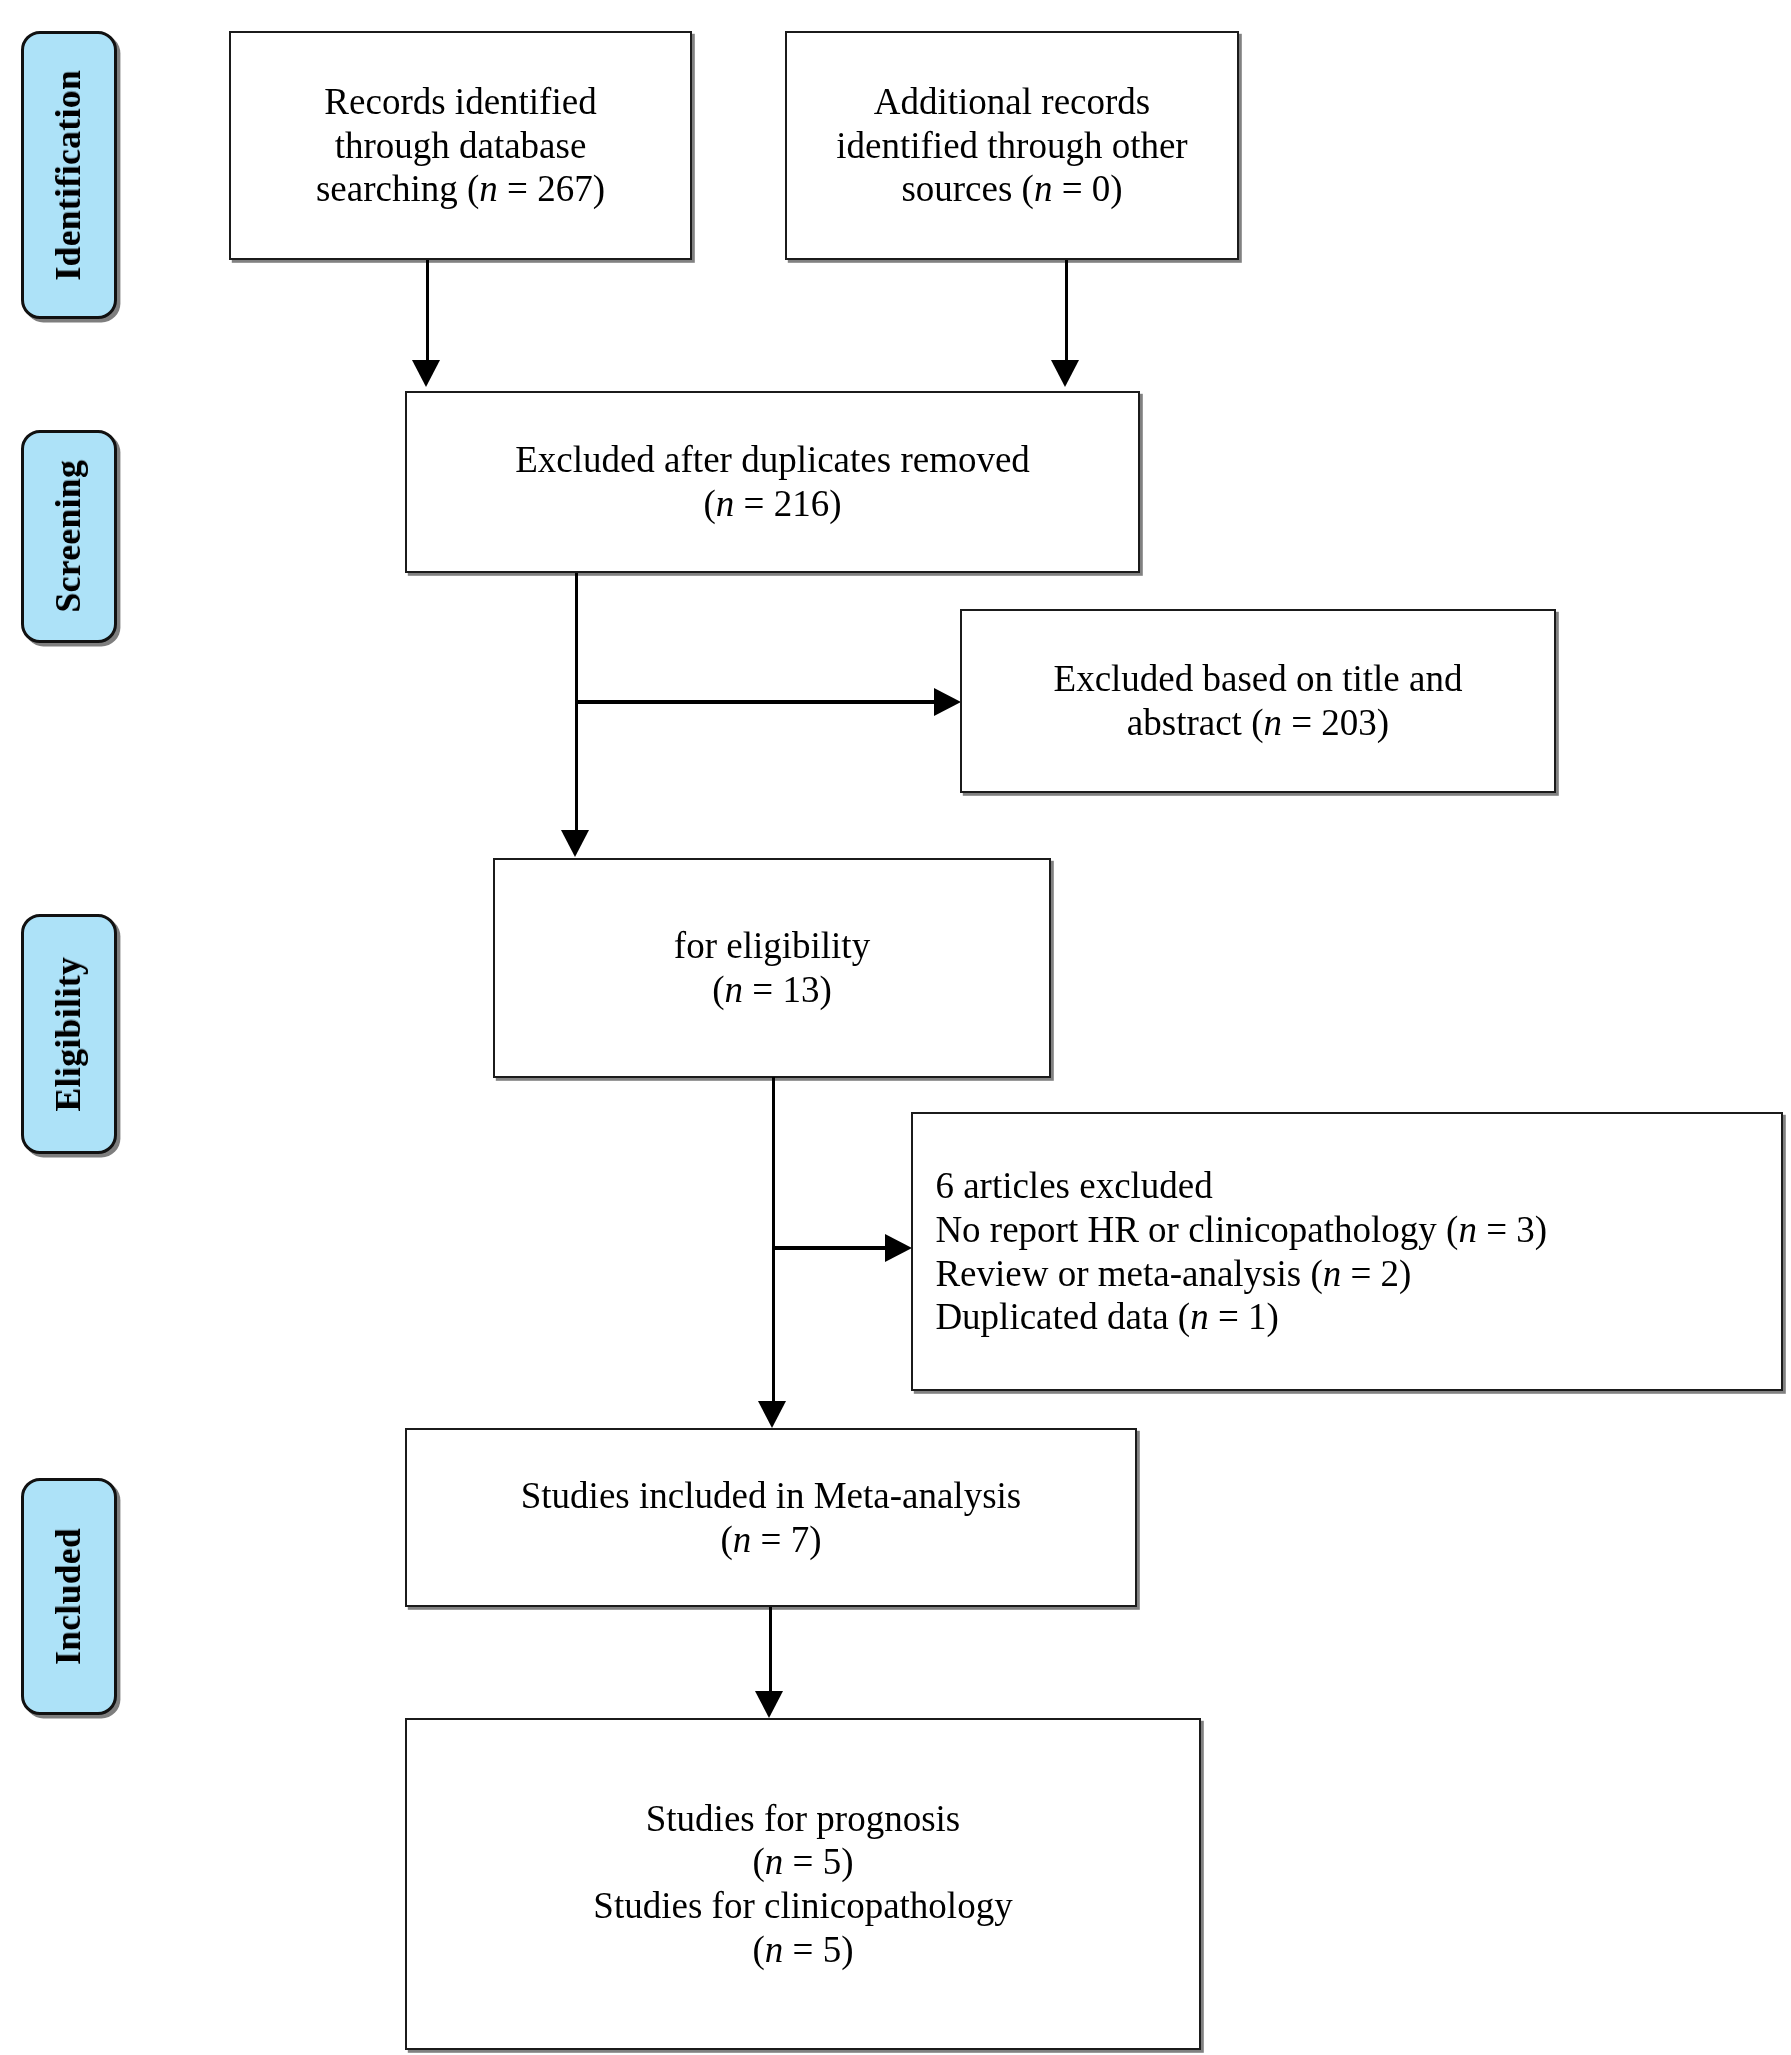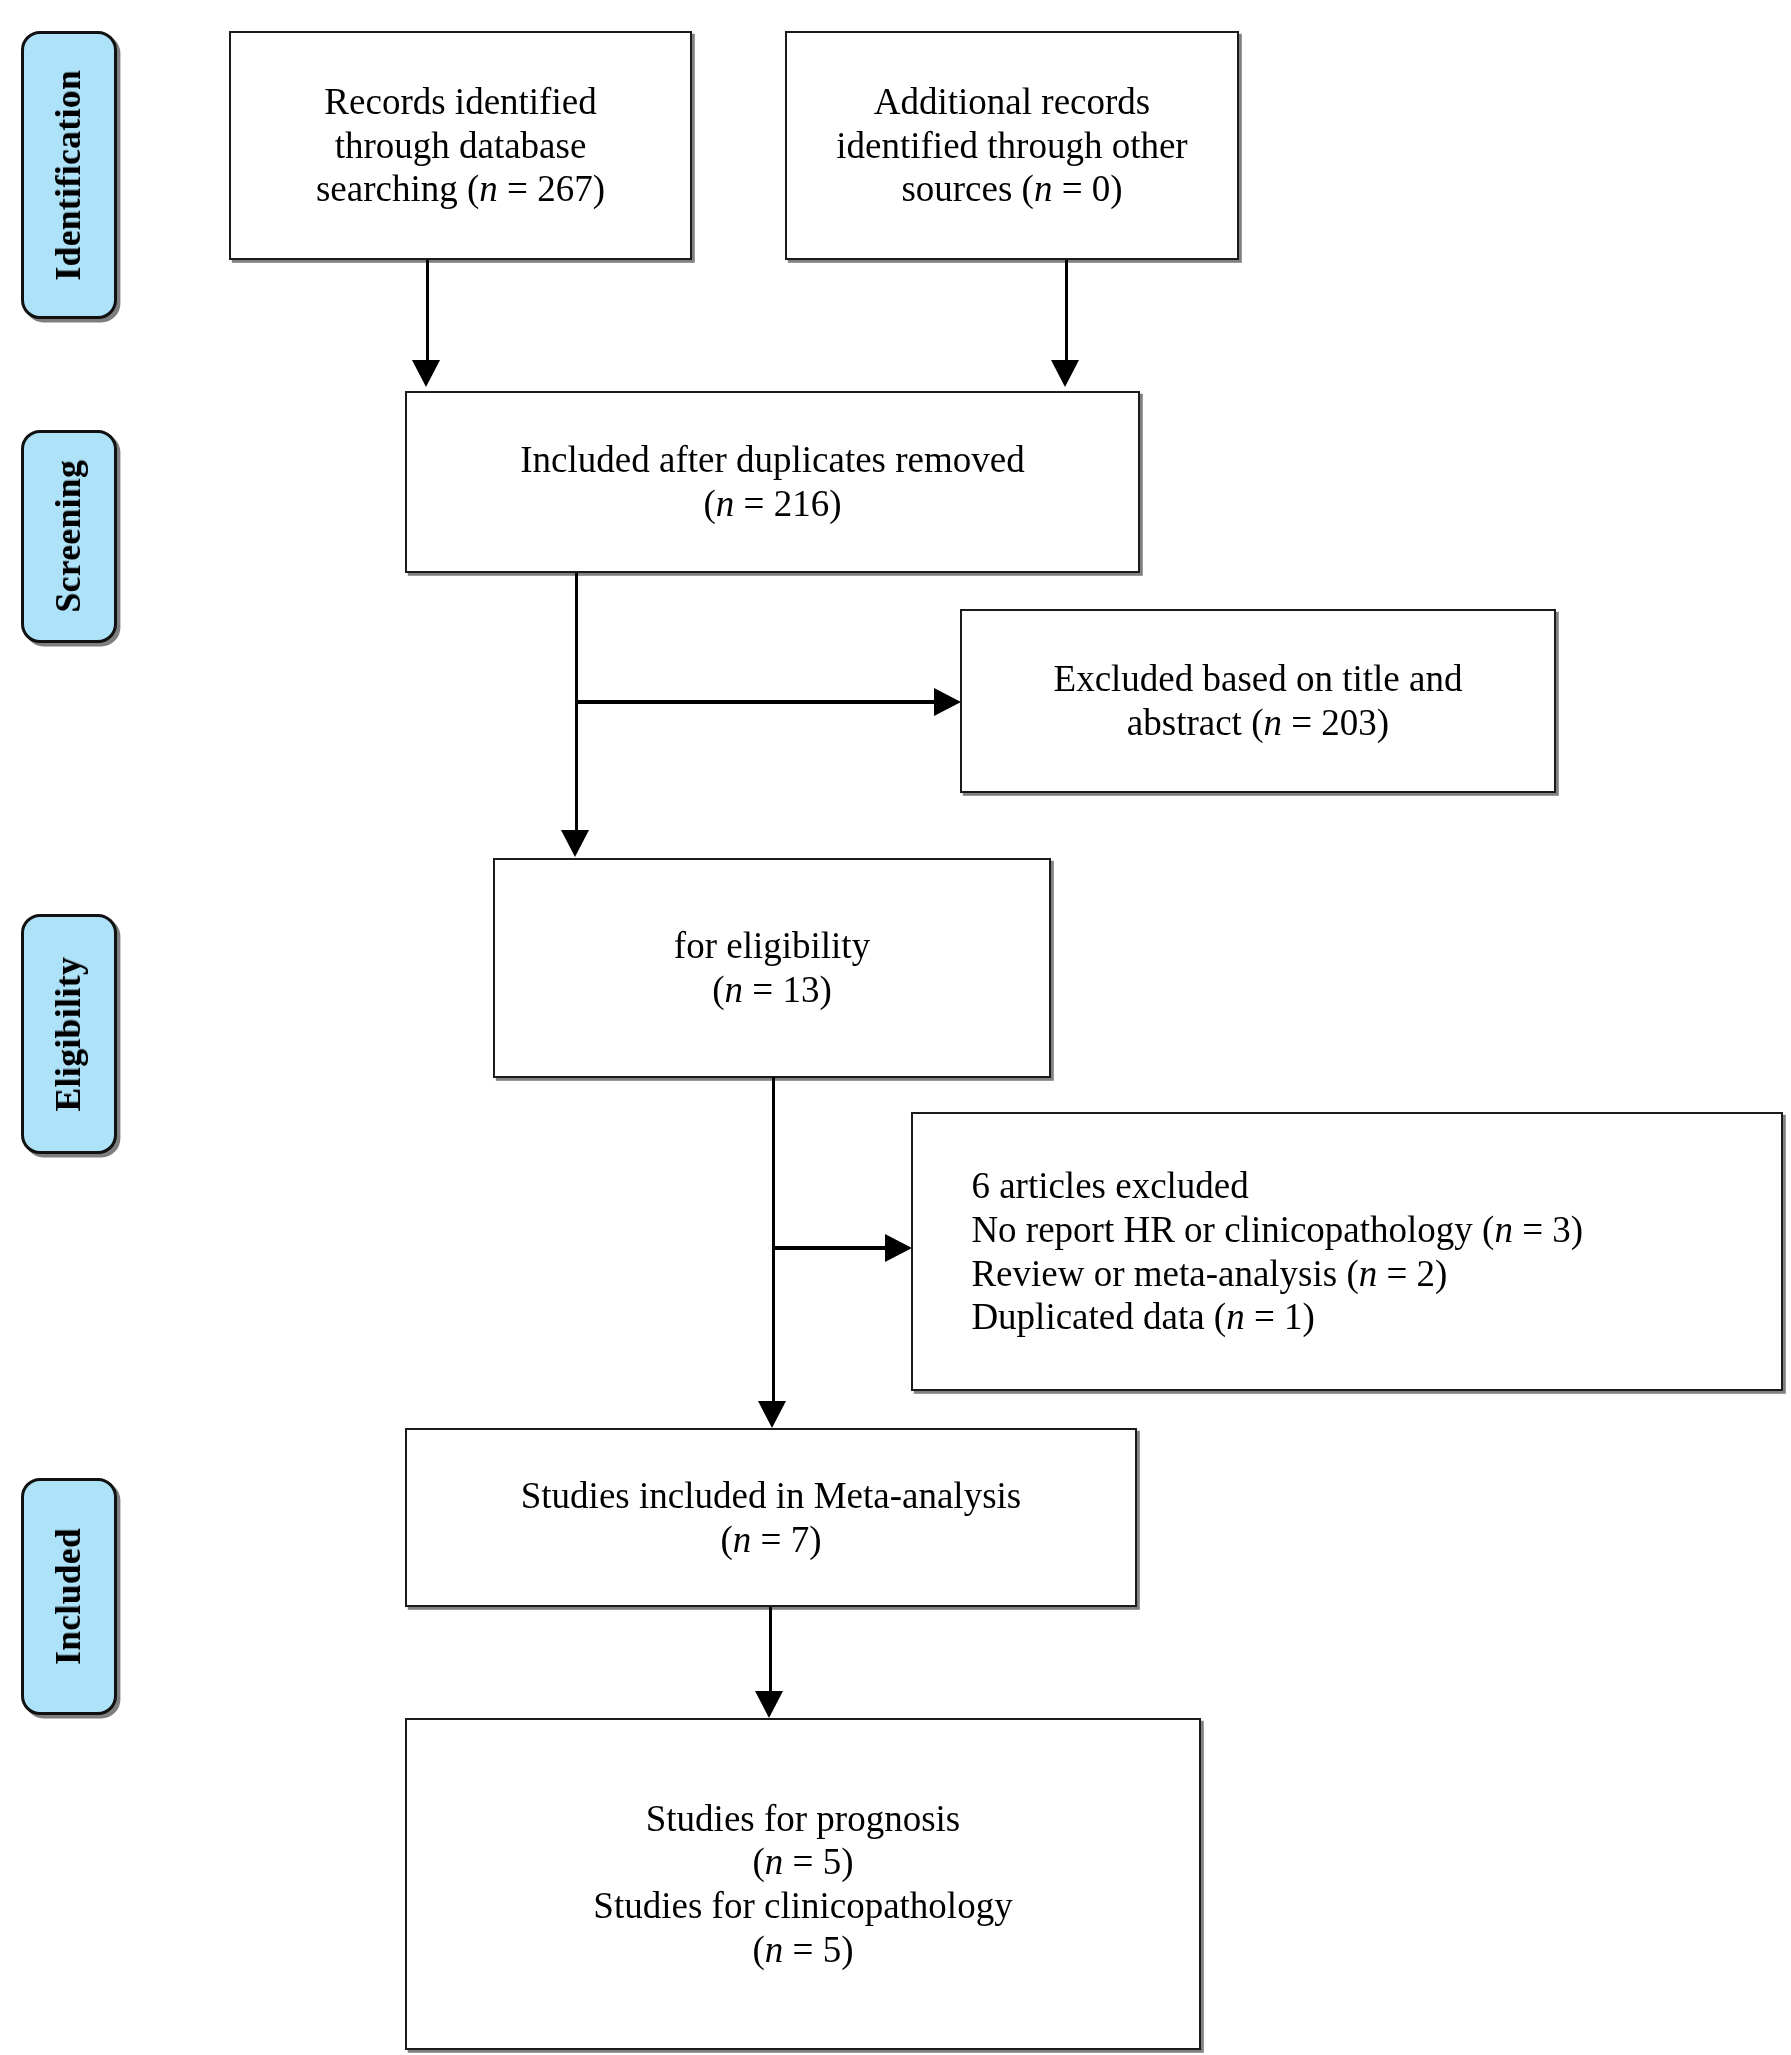--- a/index.html
+++ b/index.html
@@ -58,21 +58,20 @@
   }
   .flow-line {
     font-size: 37px;
     line-height: 1.18;
     color: #000000;
     text-align: center;
     white-space: nowrap;
   }
   .flow-box.left-align .flow-line {
     text-align: center;
-    margin-left: 36px;
   }
   .flow-line em {
     font-style: italic;
   }
 
   
   .vline {
     position: absolute;
     background: #000000;
     width: 3.4px;
@@ -132,21 +131,21 @@
     <div class="flow-line">sources (<em>n</em> = 0)</div>
   </div>
 
   <div class="vline" style="left:426px; top:260px; height:101px;"></div>
   <div class="arrow-down" style="left:412px; top:360px;"></div>
 
   <div class="vline" style="left:1065px; top:260px; height:101px;"></div>
   <div class="arrow-down" style="left:1051px; top:360px;"></div>
 
   <div class="flow-box" style="left:405px; top:391px; width:735px; height:182px;">
-    <div class="flow-line">Included after duplicates removed</div>
+    <div class="flow-line">Excluded after duplicates removed</div>
     <div class="flow-line">(<em>n</em> = 216)</div>
   </div>
 
   <div class="vline" style="left:575px; top:573px; height:257px;"></div>
   <div class="arrow-down" style="left:561px; top:830px;"></div>
 
   <div class="hline" style="left:575px; top:700px; width:359px;"></div>
   <div class="arrow-right" style="left:934px; top:688px;"></div>
 
   <div class="flow-box" style="left:960px; top:609px; width:596px; height:184px;">

